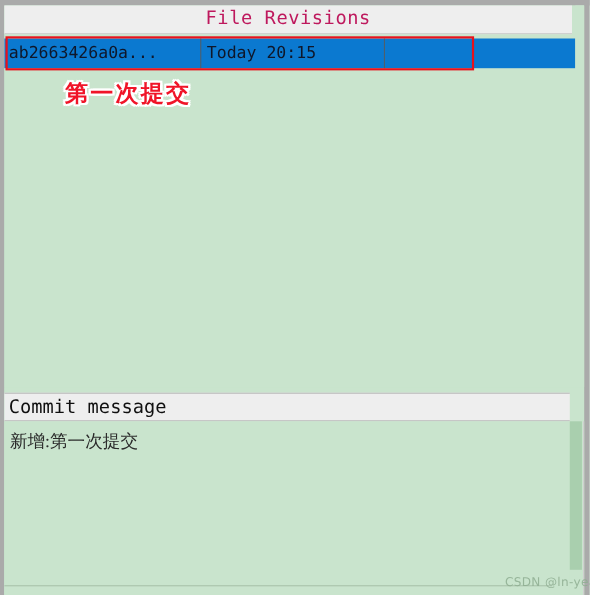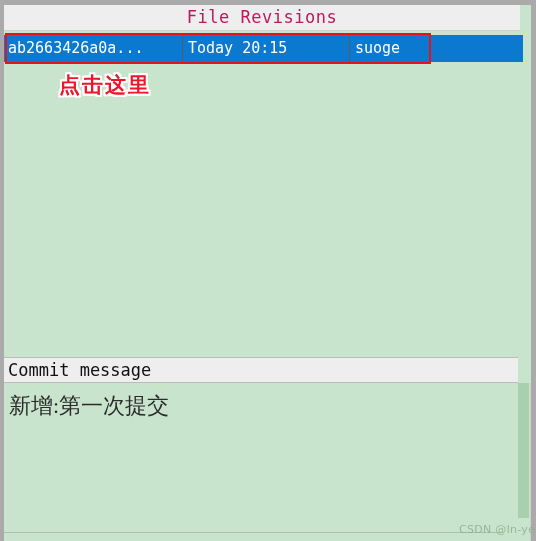--- a/index.html
+++ b/index.html
@@ -64,21 +64,21 @@
     width: 519px;
     height: 27px;
     background: #0b79d0;
     box-sizing: border-box;
   }
   .rev-cell {
     position: absolute;
     top: 0;
     height: 27px;
     line-height: 27px;
-    color: #ffffff;
+    color: #0f172a;
     font-size: 15px;
     font-family: "DejaVu Sans Mono", monospace;
     white-space: nowrap;
     overflow: hidden;
   }
   .rev-cell.hash   { left: 4px;   width: 172px; }
   .rev-cell.date   { left: 184px; width: 158px; }
   .rev-cell.author { left: 351px; width: 120px; }
 
   .col-sep {
@@ -179,21 +179,21 @@
     width: 514px;
     height: 158px;
     background: #c9e4cd;
     box-sizing: border-box;
   }
   .commit-text {
     position: absolute;
     left: 5px;
     top: 8px;
     font-family: Liberation Serif, serif;
-    font-size: 22px;
+    font-size: 16px;
     color: #2b2b2b;
     white-space: nowrap;
   }
   .commit-scrollbar-track {
     position: absolute;
     left: 514px;
     top: 26px;
     width: 13px;
     height: 158px;
     background: #c9e4cd;
@@ -238,28 +238,27 @@
 
   <div class="revisions-panel">
 
     <div class="revisions-header">
       <div class="revisions-title">File Revisions</div>
     </div>
 
     <div class="rev-row">
       <div class="rev-cell hash">ab2663426a0a...</div>
       <div class="rev-cell date">Today 20:15</div>
-      <div class="rev-cell author">suoge</div>
     </div>
     <div class="col-sep s1"></div>
     <div class="col-sep s2"></div>
 
     <div class="annot-box"></div>
 
-    <div class="annot-text">点击这里</div>
+    <div class="annot-text">第一次提交</div>
 
     <div class="rev-scrollbar"></div>
   </div>
 
   <div class="panel-divider"></div>
 
   <div class="commit-panel">
 
     <div class="commit-header">
       <div class="commit-header-label">Commit message</div>

